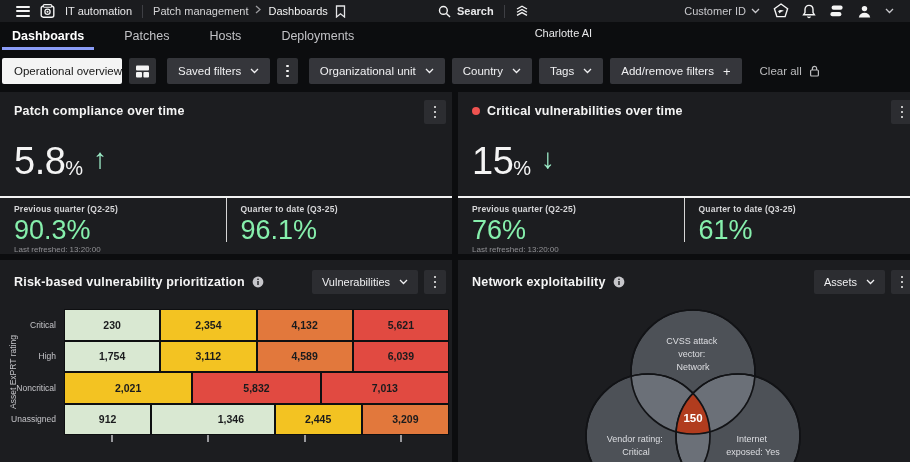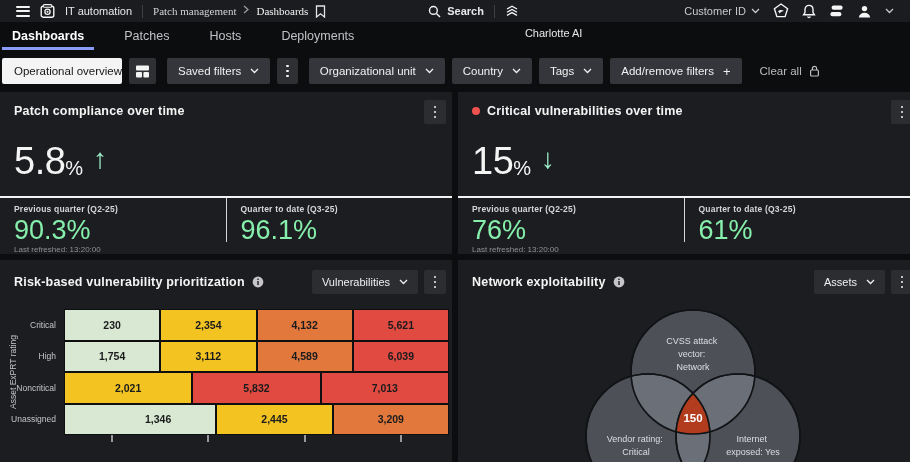--- a/index.html
+++ b/index.html
@@ -12,21 +12,21 @@
   svg { display:block; }
 
   
   .topnav {
     height:22px; background:#1b1c1f; display:flex; align-items:center;
     padding:0 16px; gap:10px; font-size:11px; color:#e8e8ea;
   }
   .burger { display:flex; flex-direction:column; gap:2.5px; width:14px; cursor:pointer; }
   .burger i { height:2px; background:#f4f4f4; border-radius:1px; }
   .nav-divider { width:1px; height:13px; background:#3e3f44; }
-  .breadcrumb { display:flex; align-items:flex-start; gap:7px; color:#d4d4d6;font-family:Liberation Serif, serif; }
+  .breadcrumb { display:flex; align-items:flex-start; gap:7px; color:#d4d4d6; }
   .breadcrumb a { color:#d4d4d6; text-decoration:none; cursor:pointer; }
   .nav-group { display:flex; align-items:center; gap:6px; cursor:pointer; }
   .nav-search { margin-left:auto; }
   .nav-right { margin-left:auto; display:flex; align-items:center; gap:13px; }
   .nav-right .nav-group { gap:5px; color:#d9d9db; }
   .icon-btn { cursor:pointer; display:flex; align-items:center; }
 
   
   .tabbar { height:28px; display:flex; align-items:stretch; padding:0 10px; gap:36px; font-size:12.5px; }
   .tab { display:flex; align-items:center; color:#c2c2c6; cursor:pointer; position:relative; padding:0 2px; }
@@ -364,20 +364,21 @@
         <div class="hm-cell" style="background-color: rgb(225, 74, 65);">6,039</div>
       </div>
       <div class="hm-row">
         <div class="hm-rowlabel">Noncritical</div>
         <div class="hm-cell" style="background-color: rgb(243, 195, 34);">2,021</div>
         <div class="hm-cell" style="background-color: rgb(225, 74, 65);">5,832</div>
         <div class="hm-cell" style="background-color: rgb(225, 74, 65);">7,013</div>
       </div>
       <div class="hm-row">
         <div class="hm-rowlabel">Unassigned</div>
+        <div class="hm-cell" style="background-color: rgb(217, 232, 210);">912</div>
         <div class="hm-cell" style="background-color: rgb(217, 232, 210); padding-left: 36px;">1,346</div>
         <div class="hm-cell" style="background-color: rgb(243, 195, 34);">2,445</div>
         <div class="hm-cell" style="background-color: rgb(226, 120, 60);">3,209</div>
       </div>
       <div class="hm-ticks">
         <span class="sp"></span>
         <span class="tc">
             <span class="tk"></span>
           </span>
         <span class="tc">

